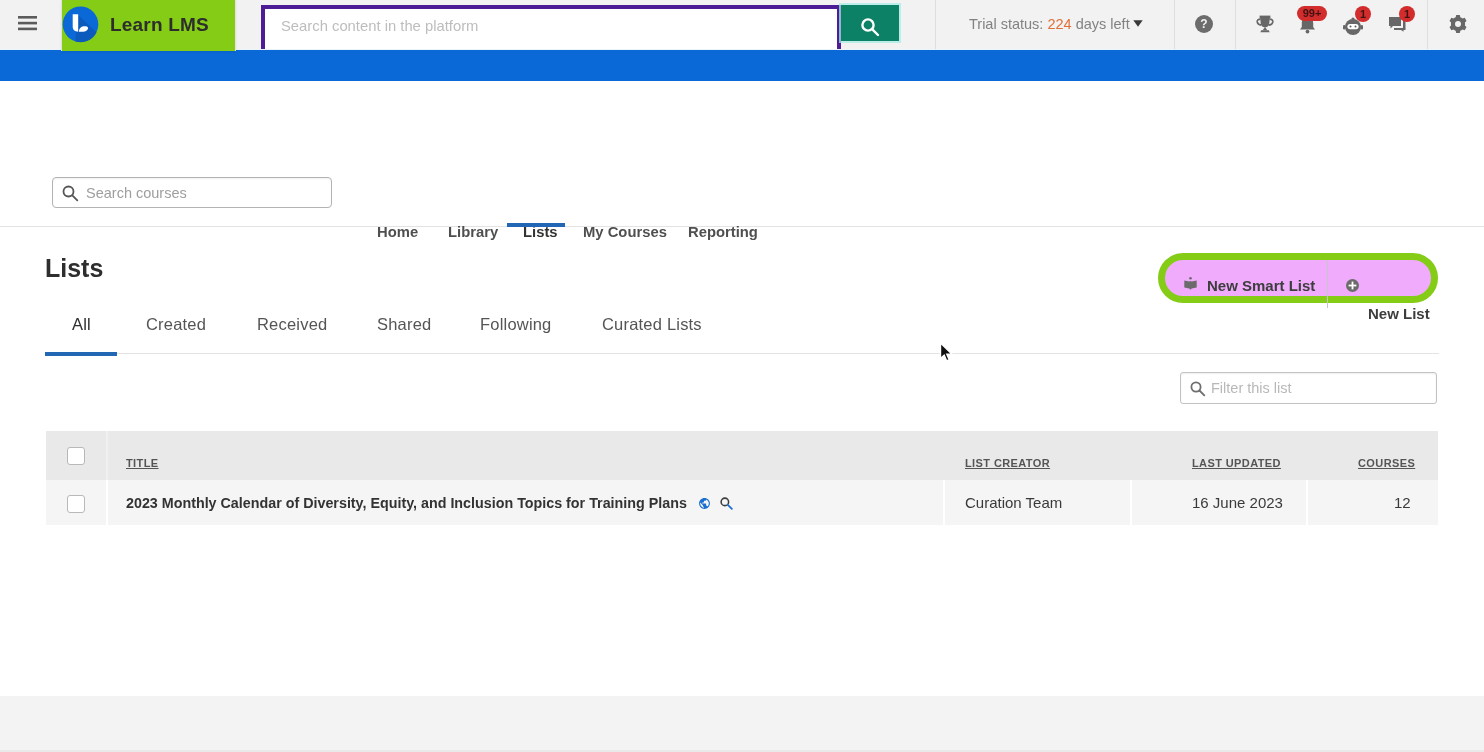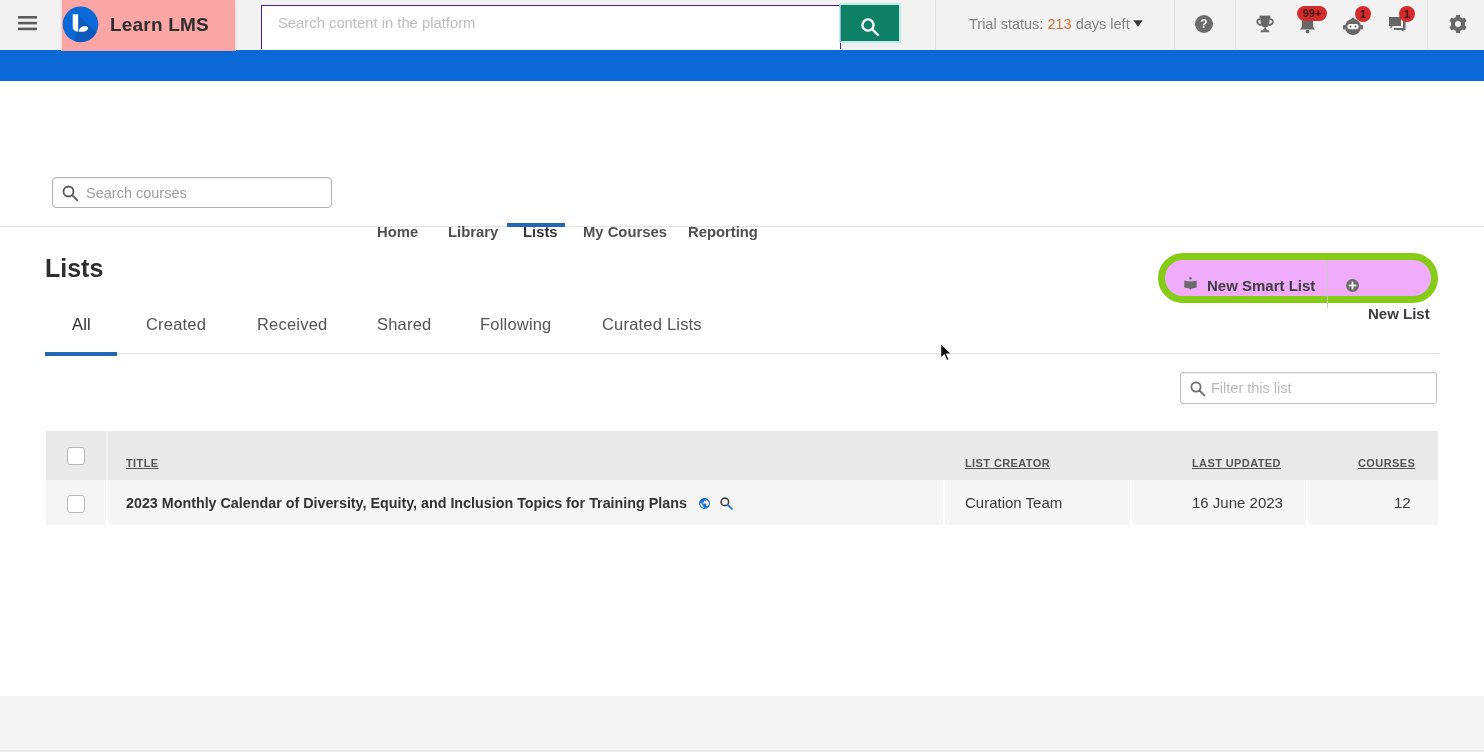--- a/index.html
+++ b/index.html
@@ -4,26 +4,26 @@
 <style>
   * { margin:0; padding:0; box-sizing:border-box; }
   html,body { width:1484px; height:752px; overflow:hidden; background:#fff;
     font-family:"Liberation Sans", sans-serif; }
   .abs { position:absolute; }
   #page { position:relative; width:1484px; height:752px; }
 
   
   #topbar { position:absolute; left:0; top:0; width:1484px; height:49px; background:#f2f2f2; }
   .sep { position:absolute; top:0; width:1px; height:49px; background:#dedede; }
-  #logotab { position:absolute; left:61px; top:0; width:175px; height:51px; background:#fca5a5;
+  #logotab { position:absolute; left:61px; top:0; width:175px; height:51px; background:#84cc16;
     border-left:1px solid #e2e2e2; border-right:1px solid #e2e2e2; z-index:5;
     box-shadow:0 1px 2px rgba(0,0,0,0.08); }
   #logotxt { position:absolute; left:48px; top:14px; font-size:19px; font-weight:bold; color:#2d2d2d; letter-spacing:0.2px;}
   #tsearch { position:absolute; left:261px; top:5px; width:580px; height:52px; background:#fff;
-    border:1px solid #4c1d95; }
+    border:4px solid #4c1d95; }
   #tsearch span { position:absolute; left:16px; top:0; line-height:34px; font-size:14.8px; color:#bdbdbd; }
   #tbtn { position:absolute; left:841px; top:5px; width:58px; height:36px; background:#0d8165; box-shadow:0 0 0 2px rgba(170,236,230,0.75); }
   #trial { position:absolute; left:969px; top:16px; font-size:14.5px; color:#828282; }
   #trial b { color:#e0703a; font-weight:normal; }
   .badge { position:absolute; background:#d32c2c; color:#401312; font-weight:bold;
     font-size:11px; text-align:center; z-index:3; }
 
   
   #banner { position:absolute; left:0; top:50px; width:1484px; height:31px; background:#0a69d7; }
   #paleline { position:absolute; left:0; top:49px; width:1484px; height:1px; background:#eaf4f9; }
@@ -86,21 +86,21 @@
     </svg>
     <div id="tsearch">
         <span>Search content in the platform</span>
       </div>
     <div id="tbtn">
       <svg class="abs" style="left:19px;top:12px" width="21" height="21" viewBox="0 0 21 21">
         <circle cx="8" cy="8" r="5.6" fill="none" stroke="#fff" stroke-width="2.4"></circle>
         <line x1="12.3" y1="12.3" x2="18" y2="18" stroke="#fff" stroke-width="2.4" stroke-linecap="round"></line>
       </svg>
     </div>
-    <div id="trial">Trial status: <b>213</b> days left</div>
+    <div id="trial">Trial status: <b>224</b> days left</div>
     <svg class="abs" style="left:1133px;top:20px" width="10" height="7" viewBox="0 0 10 7">
       <path d="M0.3 0.3 L9.7 0.3 L5 6.7 Z" fill="#3a3a3a"></path>
     </svg>
     <div class="sep" style="left:935px"></div>
     <div class="sep" style="left:1174px"></div>
     <div class="sep" style="left:1235px"></div>
     <div class="sep" style="left:1427px"></div>
 
     <svg class="abs" style="left:1195px;top:15px" width="18" height="18" viewBox="0 0 18 18">
       <circle cx="9" cy="9" r="9" fill="#6c6c6c"></circle>

